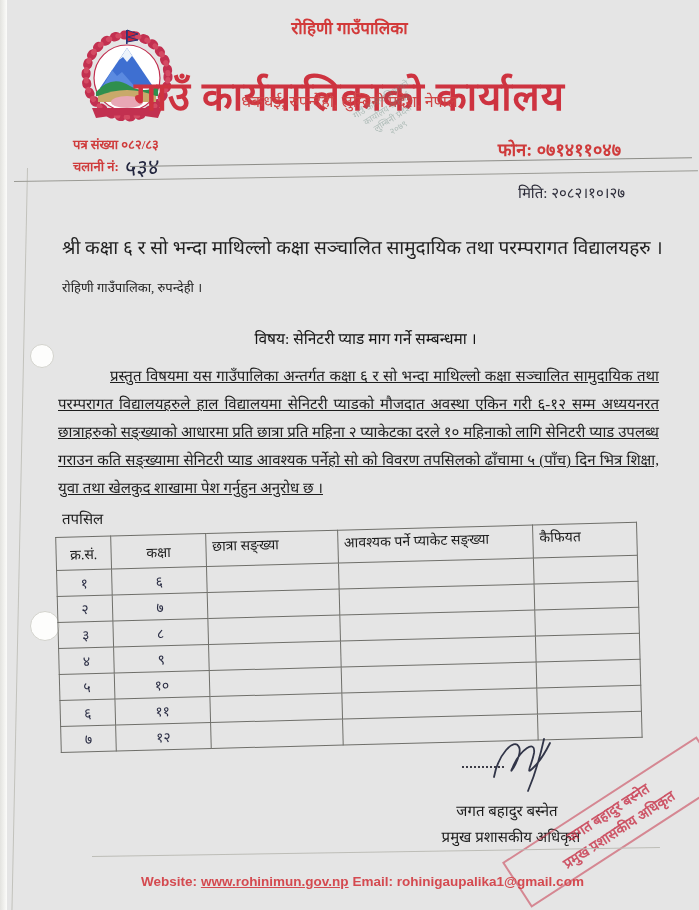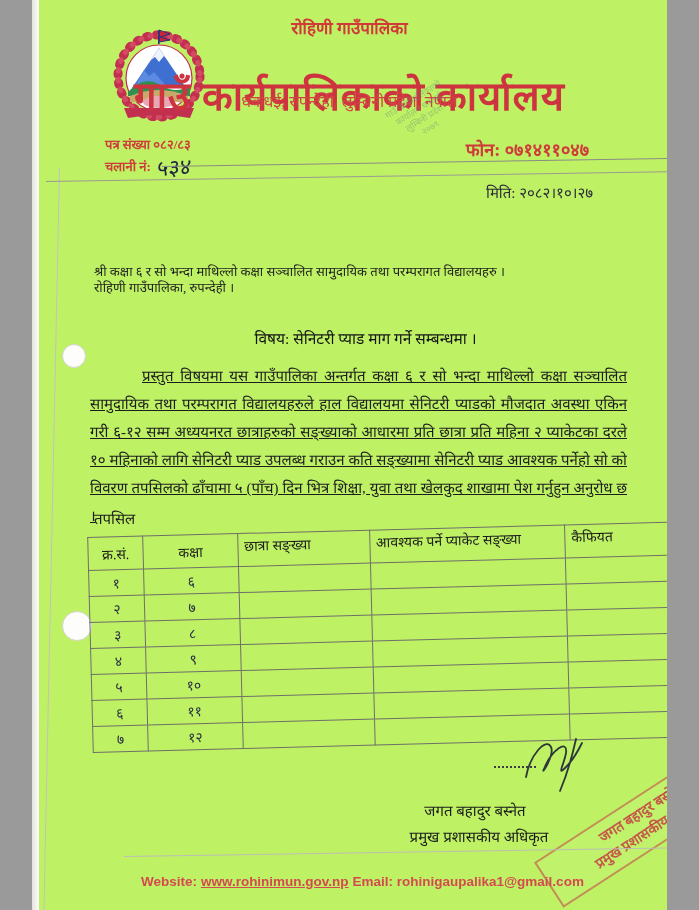--- a/index.html
+++ b/index.html
@@ -1,18 +1,18 @@
 <!DOCTYPE html>
 <html><head>
 <meta charset="utf-8">
 <style>
   html,body{margin:0;padding:0;background:#9a9a9a;}
   .page{
-    position:relative;width:635px;height:910px;margin:0 auto;
-    background:#bef264;overflow:hidden;
+    position:relative;width:699px;height:910px;margin:0 auto;
+    background:#e5e5e5;overflow:hidden;
     font-family:"Liberation Serif","DejaVu Serif",serif;
     color:#222;
   }
   .edge-shade{position:absolute;left:0;top:0;width:7px;height:910px;
     background:linear-gradient(90deg,#e3e3df,#fcfcfa);}
   .fold-line{position:absolute;left:27px;top:168px;width:1px;height:750px;
     background:#c2c2bc;transform:rotate(1.2deg);transform-origin:top left;}
   .hole{position:absolute;border:1.5px solid #d3d3cd;border-radius:50%;background:#fdfdfc;}
   .hole.h1{left:30px;top:344px;width:22px;height:22px;}
   .hole.h2{left:30px;top:611px;width:28px;height:28px;}
@@ -38,21 +38,21 @@
     font-family:"DejaVu Serif",serif;margin-left:6px;vertical-align:-4px;}
   .meta-phone{position:absolute;right:78px;top:137px;font-size:18px;
     font-weight:bold;color:#cf3b3b;}
   .meta-date{position:absolute;right:74px;top:182px;font-size:15px;color:#2d2d3a;}
 
   .rule{position:absolute;height:1px;background:#8b8b86;}
   .rule.r1{left:130px;top:166px;width:562px;transform:rotate(-0.9deg);transform-origin:left center;}
   .rule.r2{left:14px;top:181px;width:684px;transform:rotate(-0.9deg);transform-origin:left center;background:#9a9a94;}
   .rule.r3{left:92px;top:856px;width:568px;transform:rotate(-0.9deg);transform-origin:left center;background:#bdbdb7;}
 
-  .recipient1{position:absolute;left:62px;top:262px;font-size:13px;color:#1f1f1f;text-align:right;}
+  .recipient1{position:absolute;left:62px;top:234px;font-size:19px;color:#1f1f1f;text-align:right;}
   .recipient2{position:absolute;left:62px;top:278px;font-size:13px;color:#1f1f1f;}
   .subject{position:absolute;left:0;right:0;top:327px;text-align:center;
     font-size:15.5px;color:#141414;padding-left:32px;}
   .body-par{position:absolute;left:58px;right:40px;top:362px;font-size:15px;
     line-height:28px;text-align:justify;text-indent:52px;color:#1d1d1d;text-decoration:underline;}
 
   .tapsil{position:absolute;left:62px;top:508px;font-size:15px;color:#1c1c1c;}
   .tbl-wrap{position:absolute;left:58px;top:537px;width:582px;
     transform:rotate(-1.5deg);transform-origin:0 50%;}
   table{border-collapse:collapse;width:582px;}

